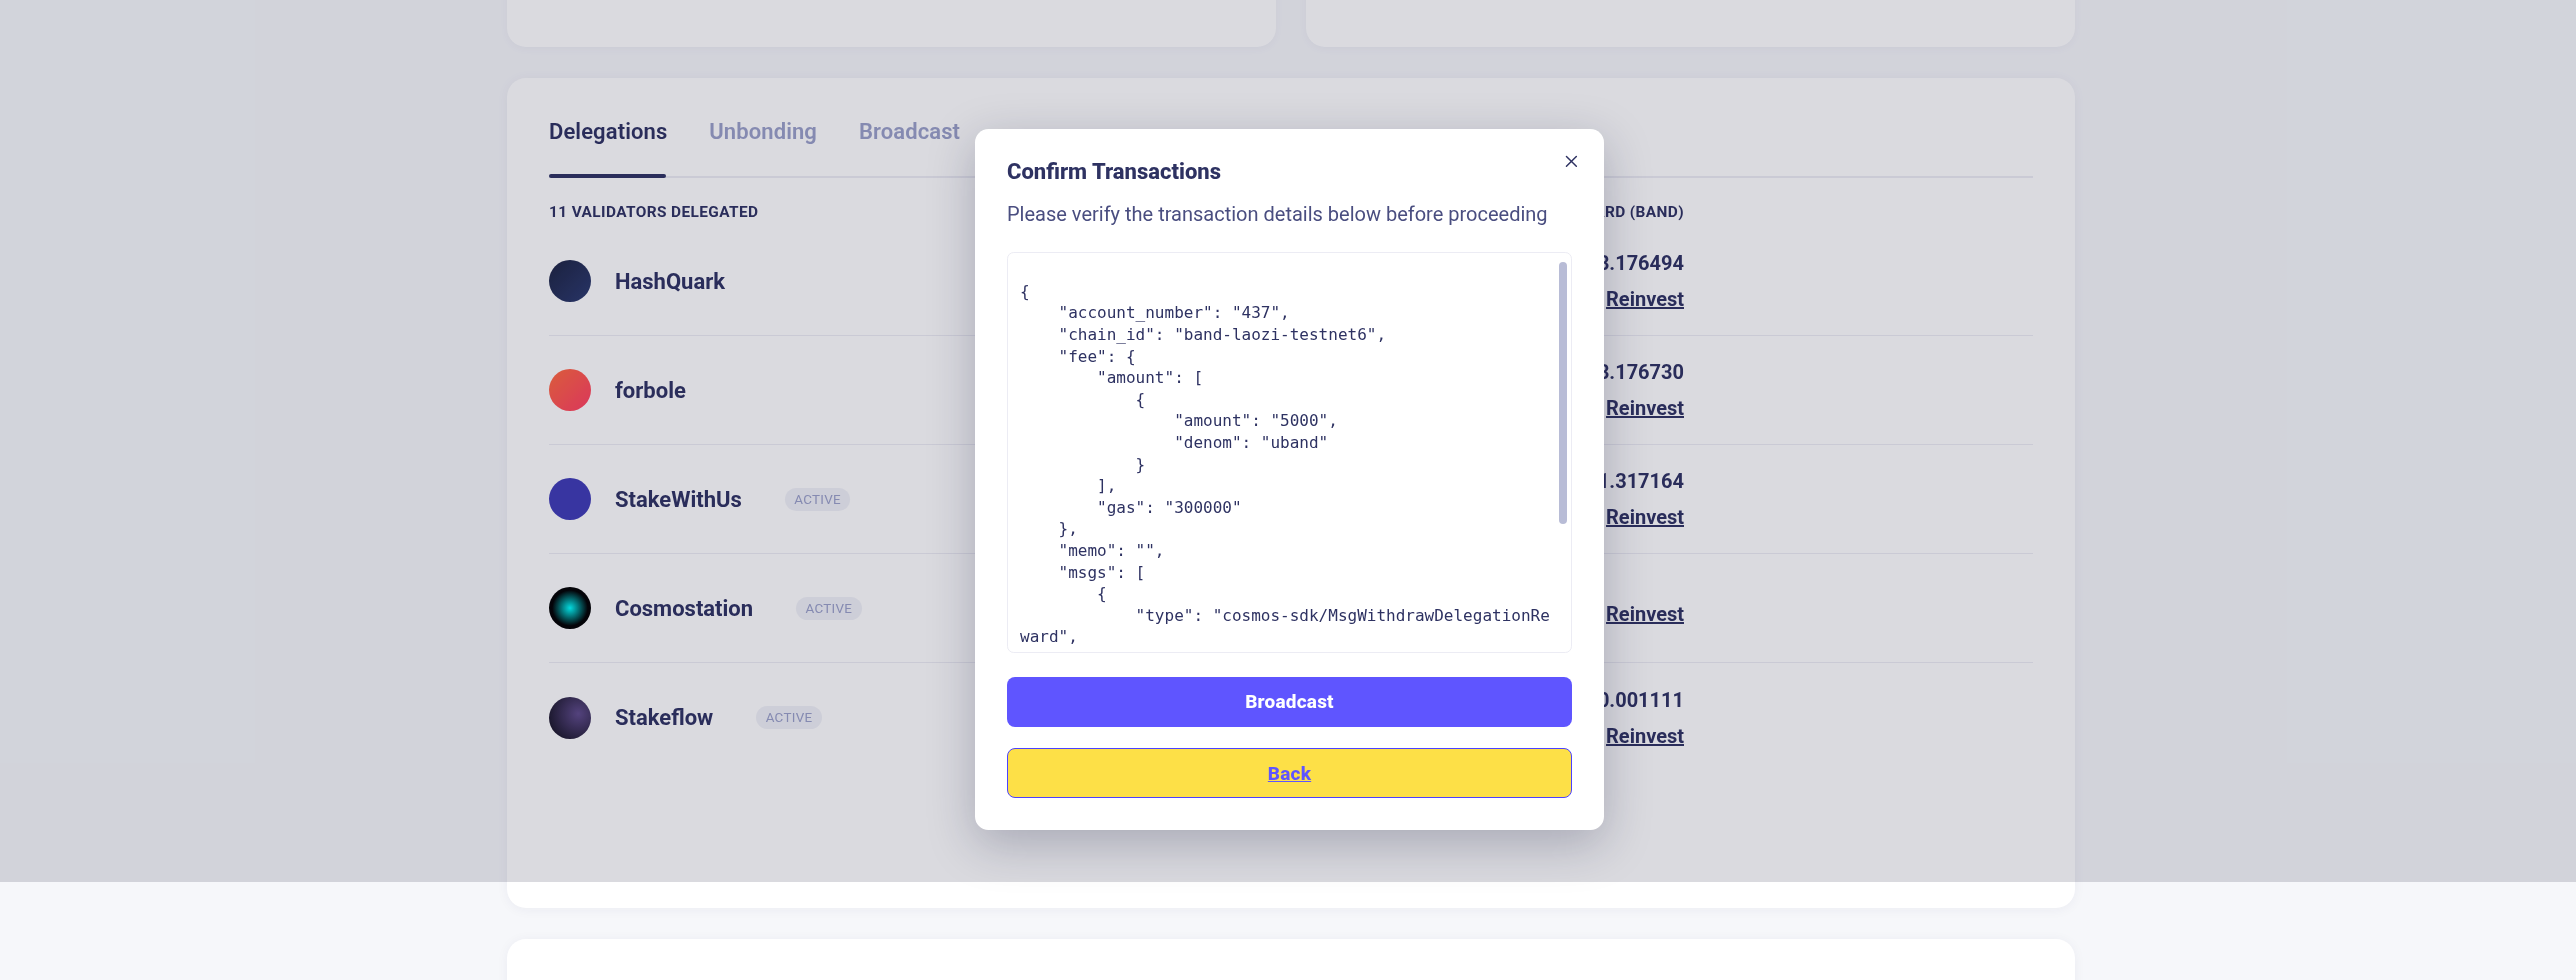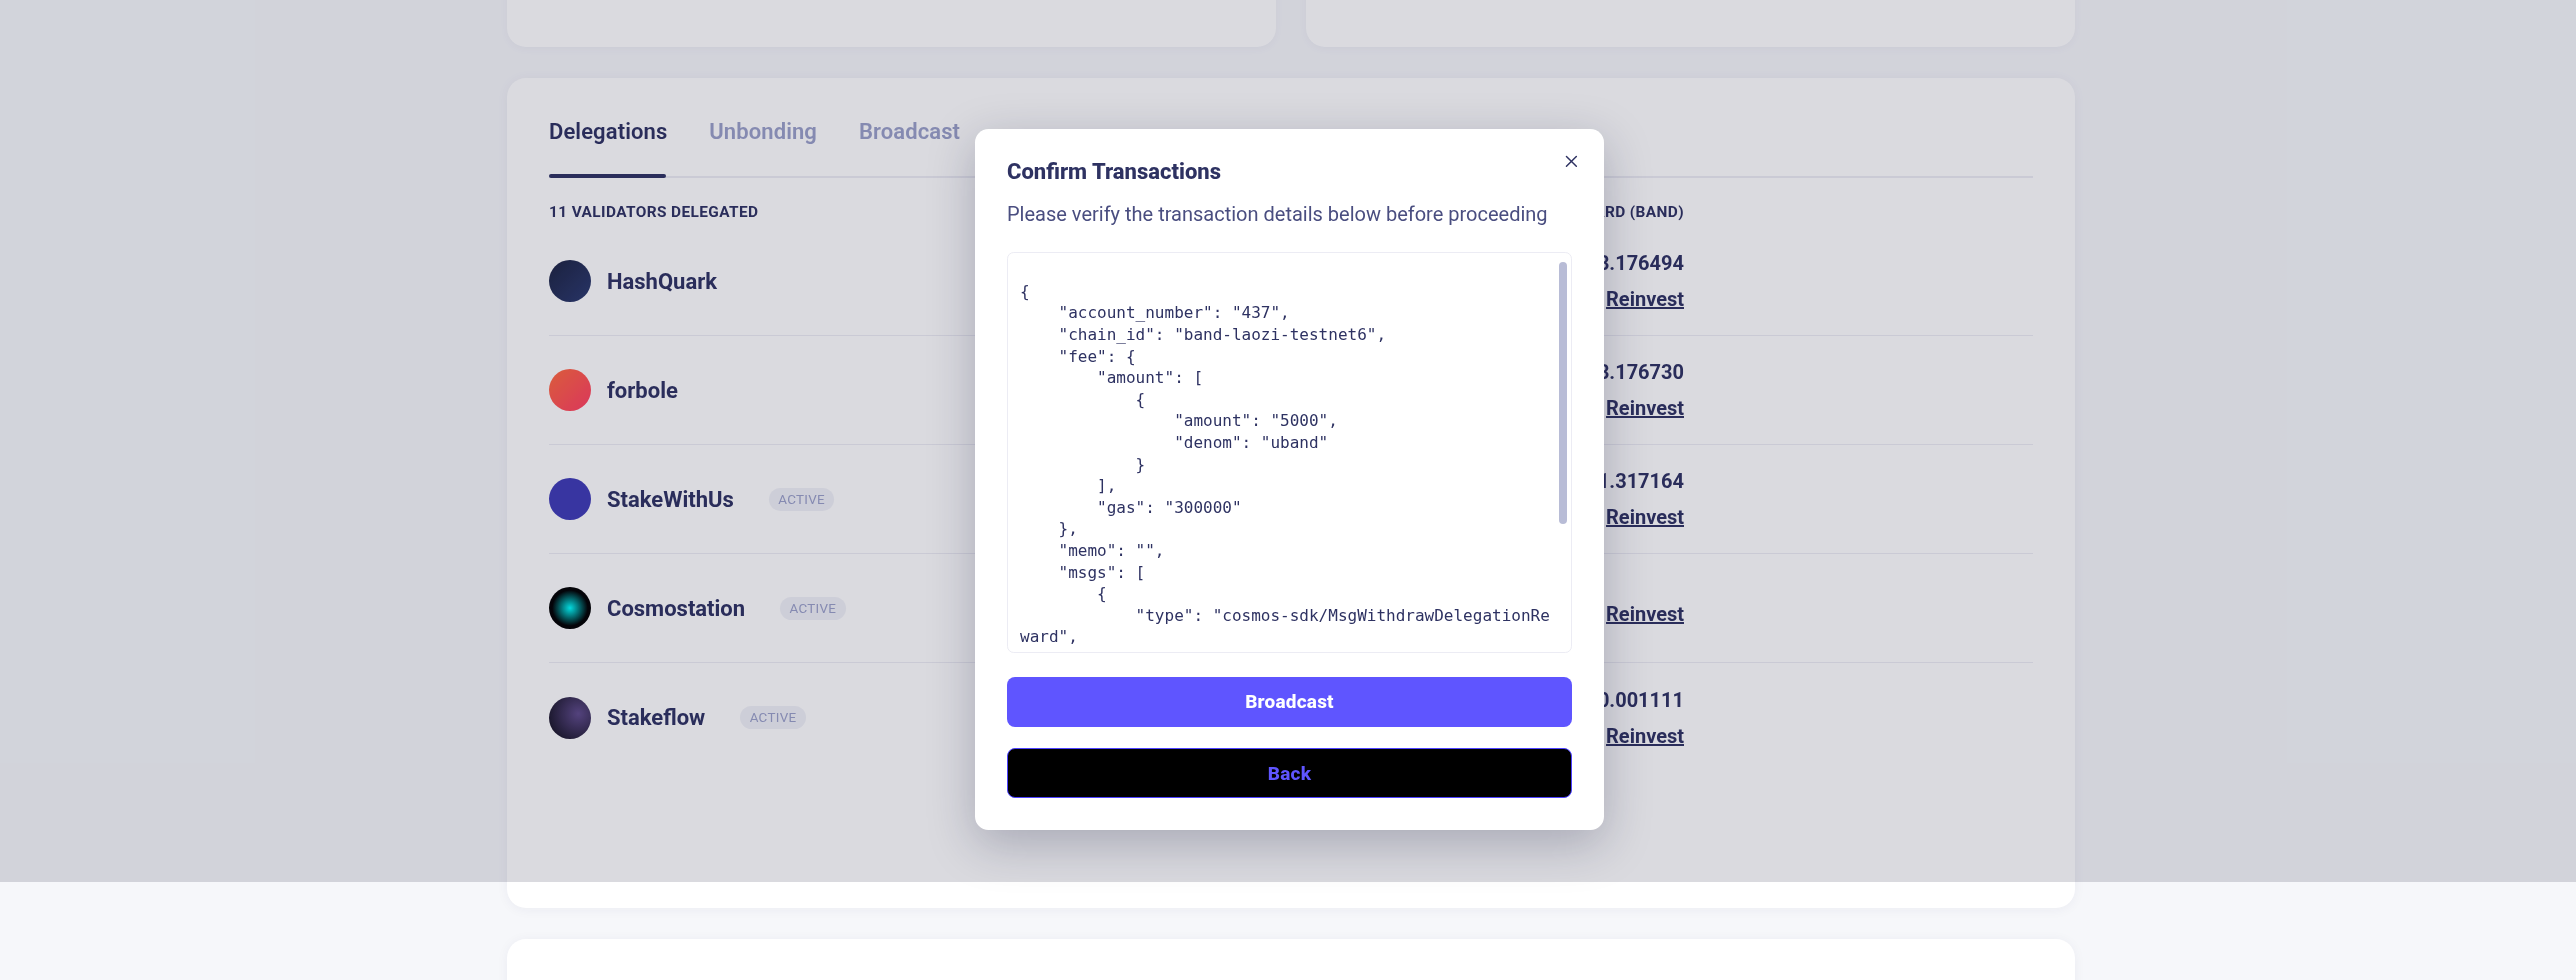--- a/index.html
+++ b/index.html
@@ -47,21 +47,21 @@
 
   
   .list-header{display:flex;align-items:center;justify-content:space-between;margin-top:24px;}
   .list-header-left{font-size:15.4px;font-weight:700;letter-spacing:0.4px;color:var(--ink);}
   .list-header-right{font-size:15.4px;font-weight:700;letter-spacing:0.4px;color:var(--ink);padding-right:349px;}
 
   
   .rows{margin-top:6.7px;}
   .row{display:flex;align-items:center;justify-content:space-between;height:109px;border-bottom:1.3px solid var(--line);}
   .row:last-child{border-bottom:0;}
-  .row-left{display:flex;align-items:center;gap:16px;}
+  .row-left{display:flex;align-items:center;gap:24px;}
   .avatar{width:42px;height:42px;border-radius:50%;display:flex;align-items:center;justify-content:center;color:#fff;font-weight:700;font-size:14.8px;}
   .a1{background:linear-gradient(135deg,#1c2340,#2b3a70);} 
   .a2{background:linear-gradient(135deg,#ff6a3d,#ff3d63);} 
   .a3{background:#3e3bb6;}                                 
   .a4{background:radial-gradient(circle at 50% 50%,#0ff,#000 60%);} 
   .a5{background:radial-gradient(circle at 70% 40%,#5f4b8b,#0a0a12);} 
   .val-name{font-size:22px;font-weight:700;color:var(--ink);}
   .chip{display:inline-block;background:var(--chip-bg);color:var(--muted);font-size:13.4px;font-weight:400;letter-spacing:0.3px;padding:4px 9.4px;border-radius:670px;margin-left:19px;}
   .row-right{display:flex;flex-direction:column;align-items:flex-end;gap:12px;padding-right:349px;}
   .reward{font-size:20px;font-weight:700;color:var(--ink);}
@@ -82,21 +82,21 @@
     padding:12px 12px;position:relative;height:401px;overflow:hidden;
   }
   .json-pre{
     font-family:ui-monospace,Menlo,Consolas,monospace;font-size:16px;line-height:1.35;
     color:var(--ink);white-space:pre-wrap;word-break:break-all;
   }
   .json-scrollbar{position:absolute;right:4px;top:9.4px;width:8px;height:262px;background:#b8bcd6;border-radius:5.4px;}
   .modal-actions{display:flex;flex-direction:column;gap:21.5px;margin-top:24px;}
   .btn{height:50px;border-radius:8px;display:flex;align-items:center;justify-content:center;font-size:19px;font-weight:800;letter-spacing:0.2px;cursor:pointer;}
   .btn-primary{background:var(--primary);color:#fff;}
-  .btn-secondary{background:#000000;color:var(--primary);border:1.3px solid var(--primary-2);}
+  .btn-secondary{background:#fde047;color:var(--primary);border:1.3px solid var(--primary-2);text-decoration:underline;}
 
   
   .lower-card{position:absolute;left:507px;top:939px;width:1568px;height:134px;background:var(--card);border-radius:19px;box-shadow:0 1.3px 12px rgba(30,34,90,.05);}
 
   
   .x-icon{width:14.8px;height:14.8px;}
 </style>
 </head>
 <body>
 

